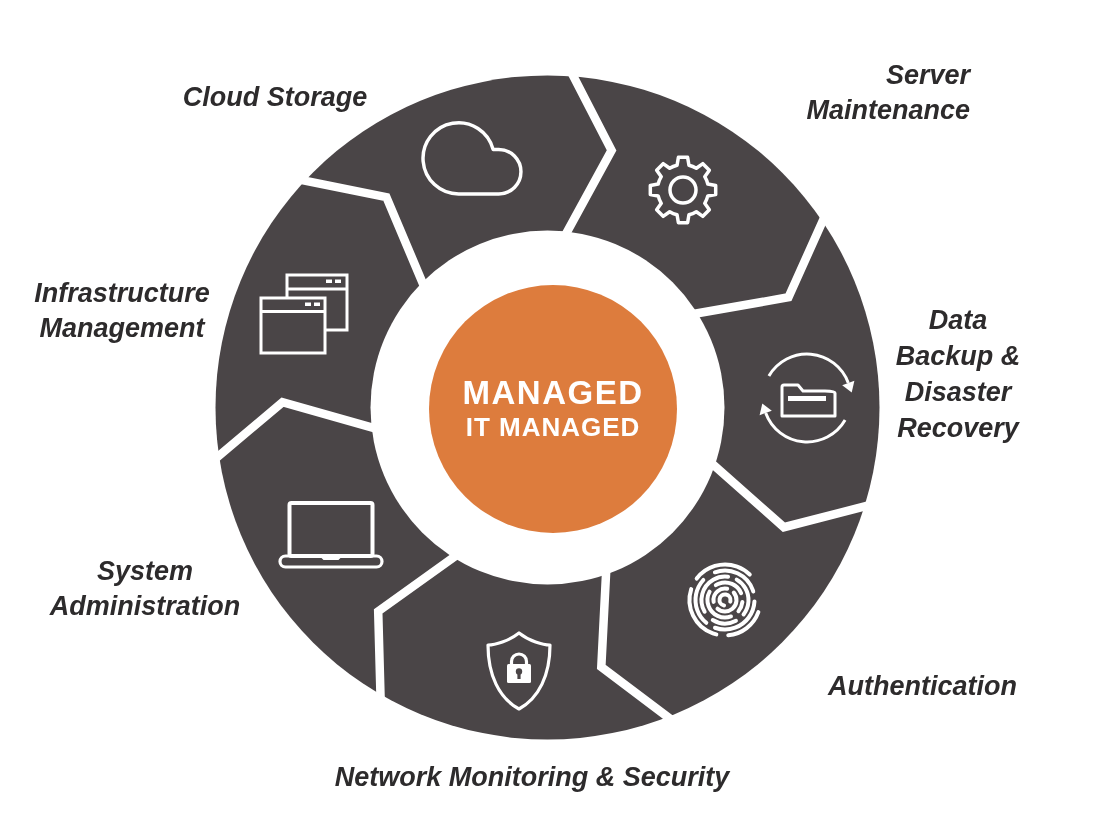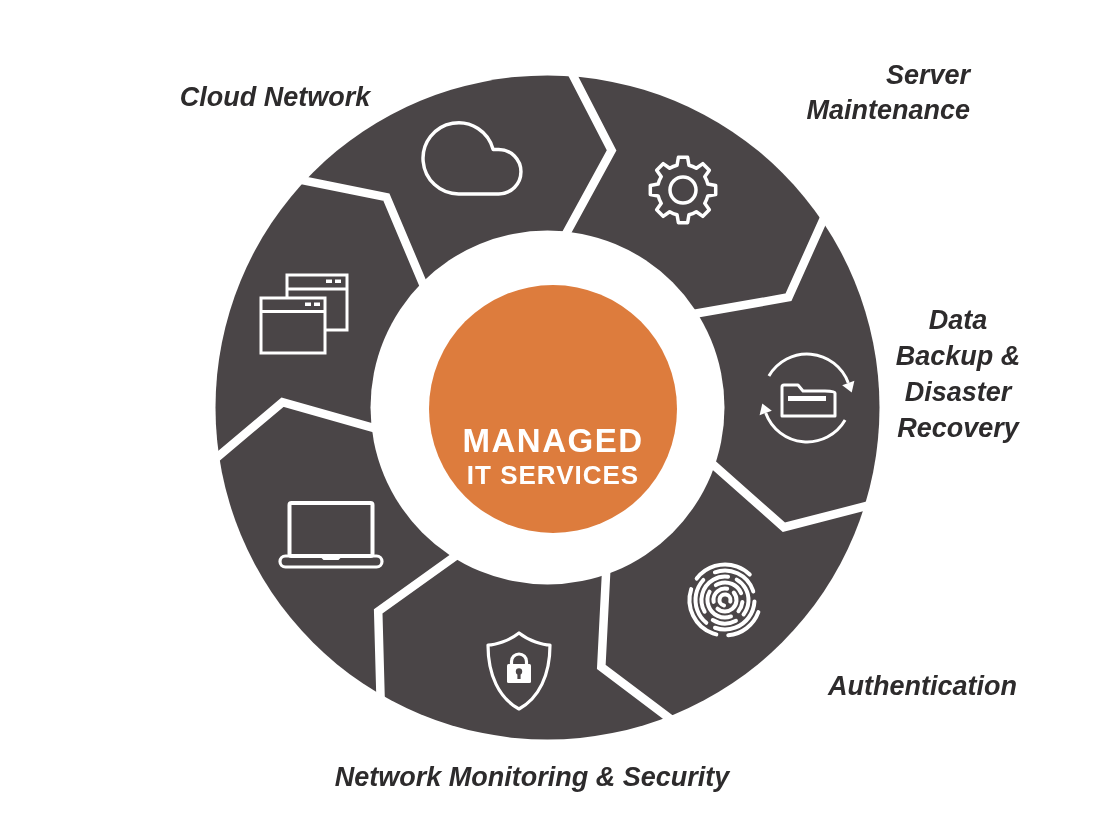--- a/index.html
+++ b/index.html
@@ -1,21 +1,21 @@
 <!DOCTYPE html>
 <html><head>
 <meta charset="utf-8">
 <style>
   html,body{margin:0;padding:0;background:#ffffff;}
   #stage{position:relative;width:1100px;height:825px;background:#ffffff;overflow:hidden;
          font-family:"Liberation Sans", sans-serif;}
   .svc-label{position:absolute;font-style:italic;font-weight:700;font-size:27px;
              line-height:35px;color:#2d2b2c;}
   .center-text{position:absolute;left:553px;top:409px;transform:translate(-50%,-52%);
-               text-align:center;color:#ffffff;font-weight:700;margin-top:48px;}
+               text-align:center;color:#ffffff;font-weight:700;}
   .center-text .l1{font-size:33px;letter-spacing:1.5px;line-height:38px;}
   .center-text .l2{font-size:26px;letter-spacing:1px;line-height:30px;}
   svg{position:absolute;left:0;top:0;}
   .icon{stroke:#ffffff;fill:none;}
 </style>
 </head>
 <body>
 
 <div id="stage">
 
@@ -87,28 +87,30 @@
         <rect x="-43" y="-16" width="64" height="55" fill="#4a4547" stroke-width="3"></rect>
         <line x1="-43" y1="-2.5" x2="21" y2="-2.5" stroke-width="3"></line>
         <rect x="1" y="-11.5" width="6" height="3.5" fill="#ffffff" stroke="none"></rect>
         <rect x="10" y="-11.5" width="6" height="3.5" fill="#ffffff" stroke="none"></rect>
       </g>
     </g>
   </svg>
 
   <div class="center-text">
     <div class="l1">MANAGED</div>
-    <div class="l2">IT SERVICES</div>
+    <div class="l2">IT MANAGED</div>
   </div>
 
-  <div class="svc-label" style="left:275px;top:80px;transform:translateX(-50%);white-space:nowrap;">Cloud Network</div>
+  <div class="svc-label" style="left:275px;top:80px;transform:translateX(-50%);white-space:nowrap;">Cloud Storage</div>
 
   <div class="svc-label" style="left:775px;top:58px;width:195px;text-align:right;">Server Maintenance</div>
 
   <div class="svc-label" style="left:883px;top:302px;width:150px;text-align:center;line-height:36px;">Data Backup &amp; Disaster Recovery</div>
 
   <div class="svc-label" style="left:828px;top:653px;white-space:nowrap;margin-top:16px;">Authentication</div>
 
   <div class="svc-label" style="left:532px;top:760px;transform:translateX(-50%);white-space:nowrap;">Network Monitoring &amp; Security</div>
 
+  <div class="svc-label" style="left:145px;top:554px;transform:translateX(-50%);width:245px;text-align:center;">System Administration</div>
 
+  <div class="svc-label" style="left:122px;top:276px;transform:translateX(-50%);width:215px;text-align:center;">Infrastructure Management</div>
 
 </div>
 
 </body></html>

